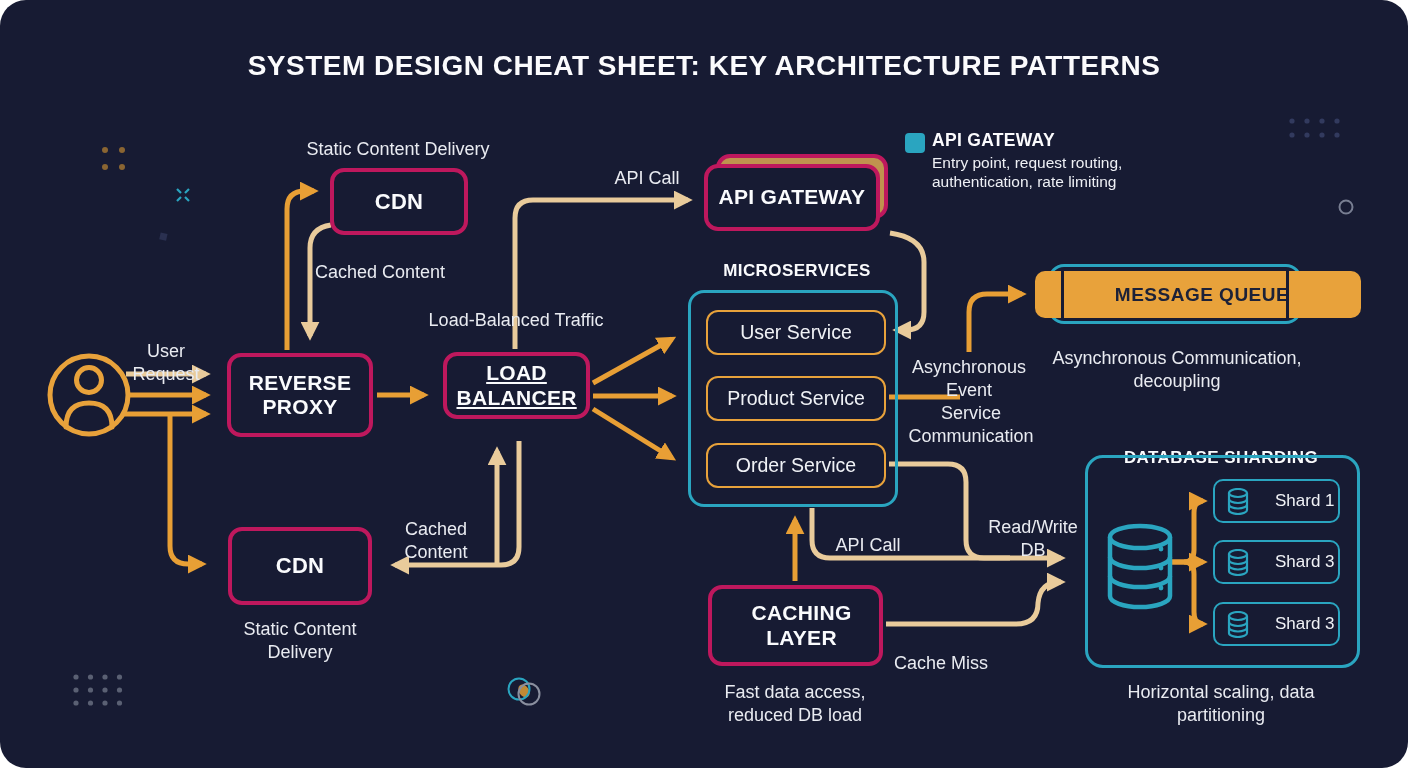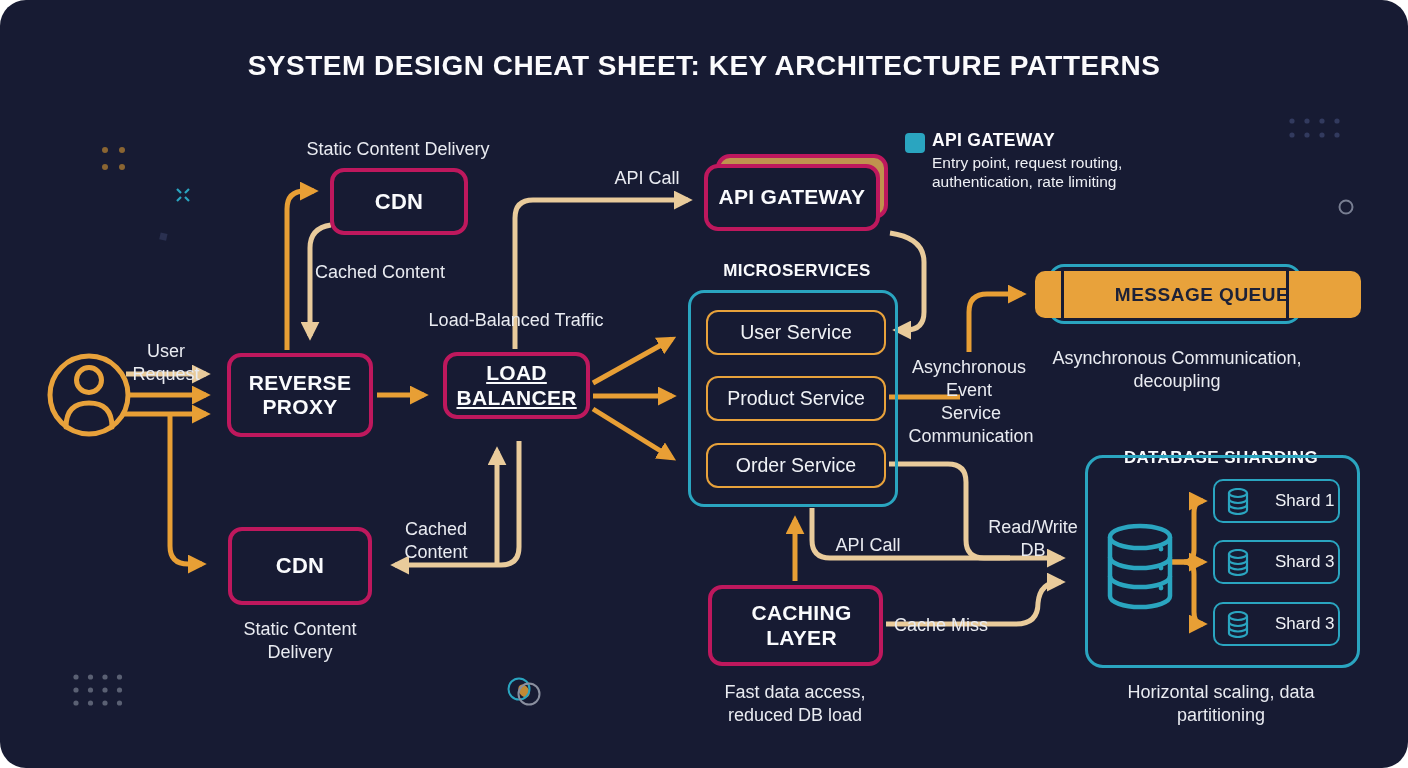--- a/index.html
+++ b/index.html
@@ -280,15 +280,15 @@
   <div class="lbl" style="left:398px;top:138px;white-space:nowrap;">Static Content Delivery</div>
   <div class="lbl" style="left:380px;top:261px;white-space:nowrap;">Cached Content</div>
   <div class="lbl" style="left:647px;top:167px;white-space:nowrap;">API Call</div>
   <div class="lbl" style="left:516px;top:309px;white-space:nowrap;">Load-Balanced Traffic</div>
   <div class="lbl" style="left:166px;top:340px;width:80px;">User Request</div>
   <div class="lbl" style="left:436px;top:518px;width:90px;">Cached Content</div>
   <div class="lbl" style="left:969px;top:356px;width:130px;">Asynchronous Event</div>
   <div class="lbl" style="left:971px;top:402px;width:145px;">Service Communication</div>
   <div class="lbl" style="left:868px;top:534px;white-space:nowrap;">API Call</div>
   <div class="lbl" style="left:1033px;top:516px;width:110px;">Read/Write DB</div>
-  <div class="lbl" style="left:941px;top:614px;white-space:nowrap;">Cache Miss</div>
+  <div class="lbl" style="left:941px;top:652px;white-space:nowrap;">Cache Miss</div>
 
 </div>
 
 </body></html>

